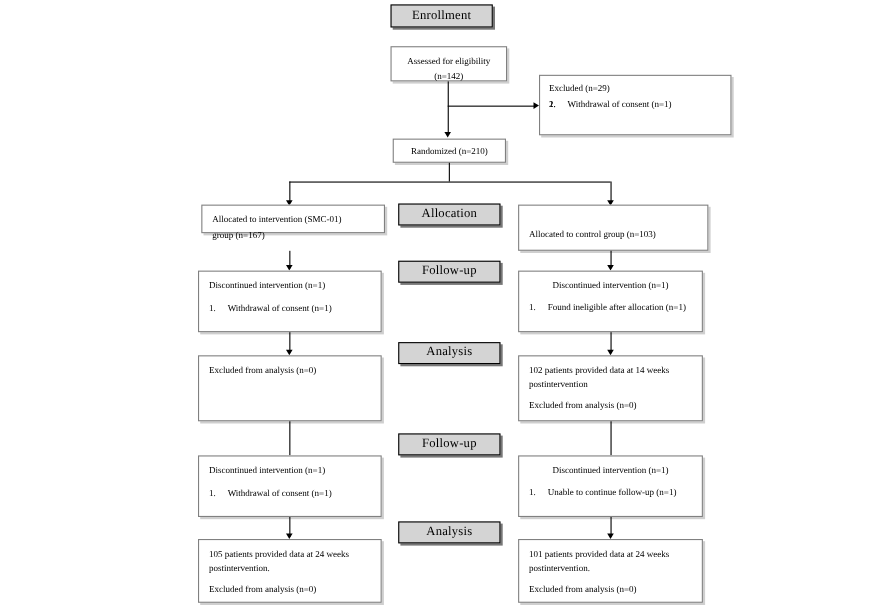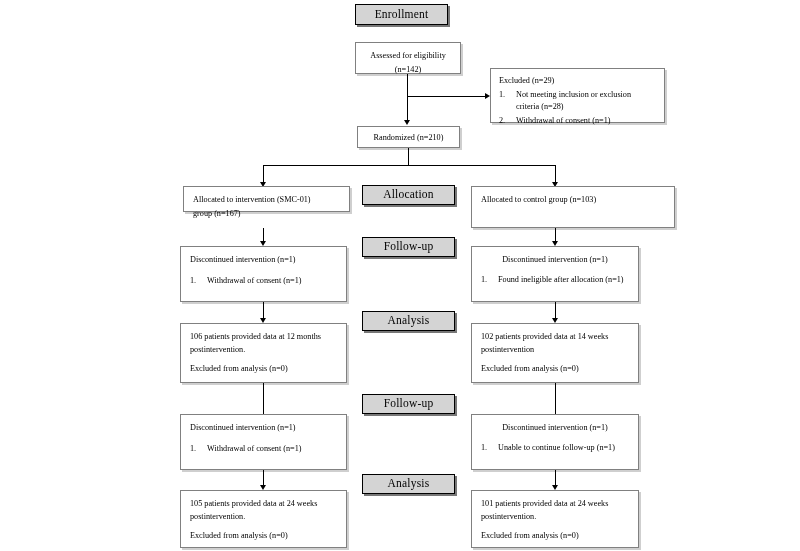--- a/index.html
+++ b/index.html
@@ -108,21 +108,20 @@
   <div class="arrow-down" style="left:403.5px; top:120px;"></div>
 
   <div class="hline" style="left:407px; top:96px; width:80px;"></div>
   <div class="arrow-right" style="left:485px; top:92.5px;"></div>
 
   <div class="box" style="left:490px; top:68px; width:175px; height:55px; padding:6px 8px;">
     <p>Excluded (n=29)</p>
     <ul class="nlist" style="margin-top:1px;">
       <li>
         <span class="num">1.</span>
-        <span>Not meeting inclusion or exclusion criteria (n=28)</span>
       </li>
       <li>
         <span class="num">2.</span>
         <span>Withdrawal of consent (n=1)</span>
       </li>
     </ul>
   </div>
 
   <div class="box center" style="left:357px; top:126px; width:103px; height:22px; padding:5px 8px;">
     <p>Randomized (n=210)</p>
@@ -137,21 +136,21 @@
 
   <div class="stage" style="left:362px; top:185px; width:93px; height:20px;">
     <span>Allocation</span>
   </div>
 
   <div class="box" style="left:183px; top:186px; width:167px; height:26px;">
     <p>Allocated to intervention (SMC-01)</p>
     <p style="margin-top:1px;">group (n=167)</p>
   </div>
 
-  <div class="box" style="left:471px; top:186px; width:204px; height:42px; display:flex; align-items:flex-start;">
+  <div class="box" style="left:471px; top:186px; width:173px; height:42px; display:flex; align-items:flex-end;">
     <p>Allocated to control group (n=103)</p>
   </div>
 
   <div class="vline" style="left:263px; top:228px; height:16px;"></div>
   <div class="arrow-down" style="left:259.5px; top:241px;"></div>
   <div class="vline" style="left:555px; top:228px; height:16px;"></div>
   <div class="arrow-down" style="left:551.5px; top:241px;"></div>
 
   <div class="stage" style="left:362px; top:237px; width:93px; height:20px;">
     <span>Follow-up</span>
@@ -180,21 +179,20 @@
   <div class="vline" style="left:263px; top:302px; height:19px;"></div>
   <div class="arrow-down" style="left:259.5px; top:318px;"></div>
   <div class="vline" style="left:555px; top:302px; height:19px;"></div>
   <div class="arrow-down" style="left:551.5px; top:318px;"></div>
 
   <div class="stage" style="left:362px; top:311px; width:93px; height:20px;">
     <span>Analysis</span>
   </div>
 
   <div class="box" style="left:180px; top:323px; width:167px; height:60px;">
-    <p>106 patients provided data at 12 months postintervention.</p>
     <p>Excluded from analysis (n=0)</p>
   </div>
 
   <div class="box" style="left:471px; top:323px; width:168px; height:60px;">
     <p>102 patients provided data at 14 weeks postintervention</p>
     <p>Excluded from analysis (n=0)</p>
   </div>
 
   <div class="vline" style="left:263px; top:383px; height:31px;"></div>
   <div class="vline" style="left:555px; top:383px; height:31px;"></div>

